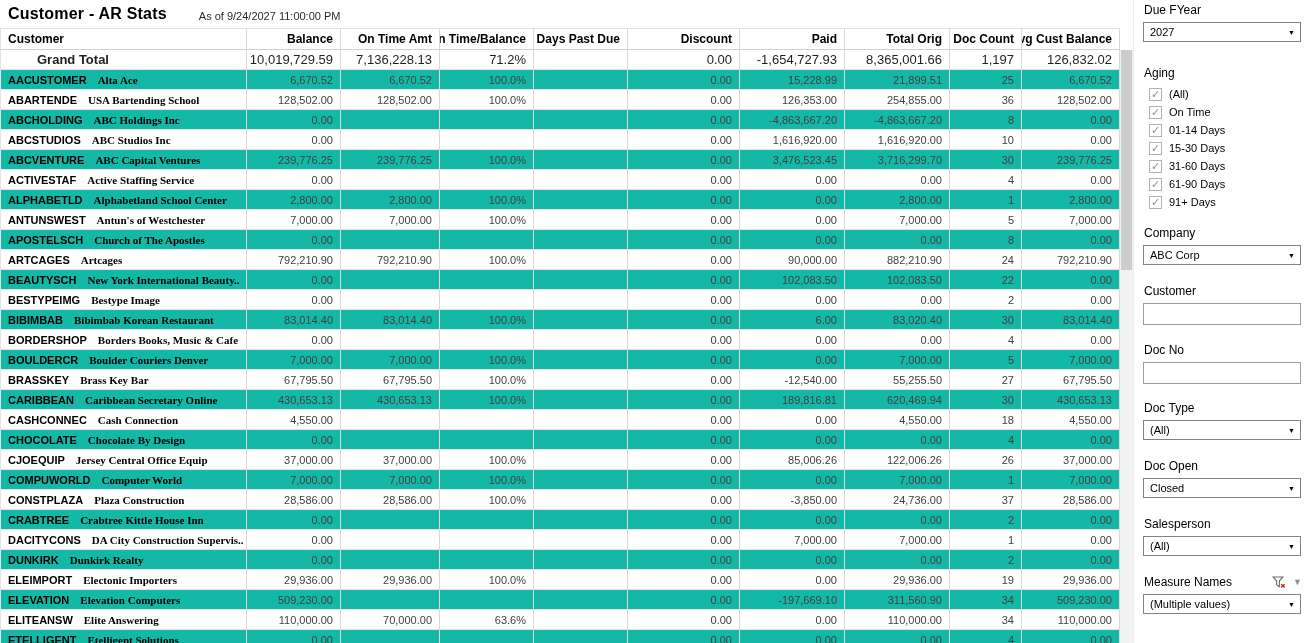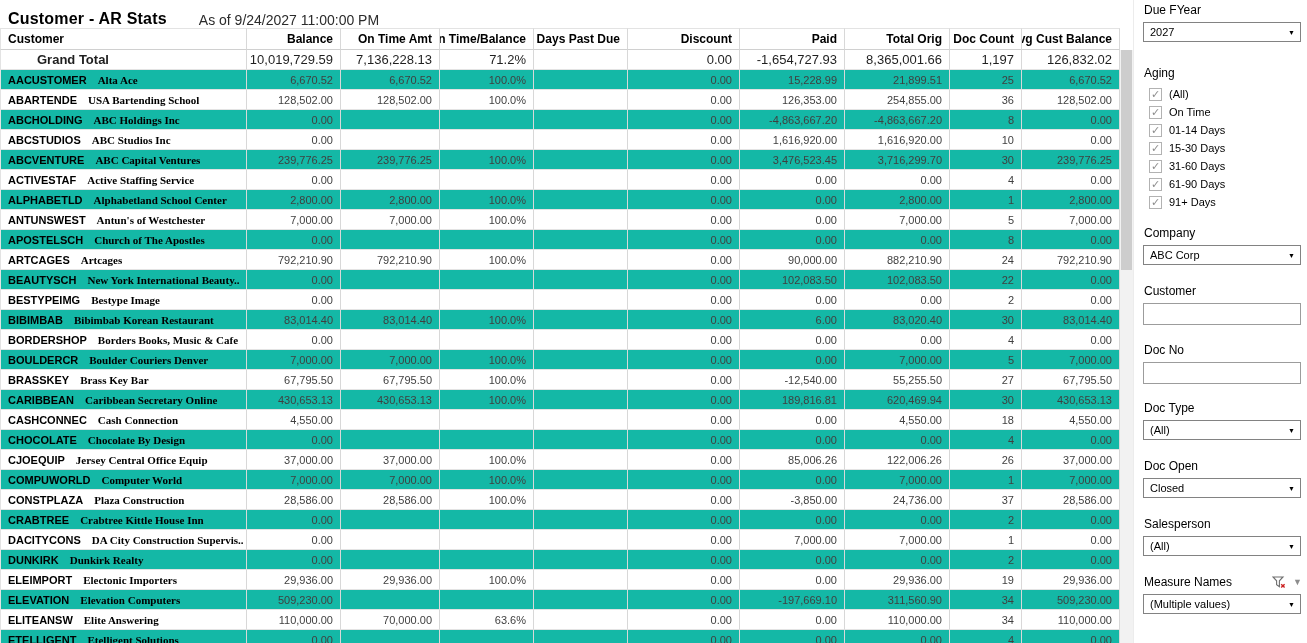--- a/index.html
+++ b/index.html
@@ -7,23 +7,23 @@
   body {
     width:1307px; height:643px; overflow:hidden;
     background:#ffffff;
     font-family:"Liberation Sans", sans-serif;
     -webkit-font-smoothing:antialiased;
   }
   .app { display:flex; width:1307px; height:643px; }
 
   
   .main { flex:0 0 1133px; width:1133px; }
-  .titlebar { height:28px; display:flex; align-items:flex-end; }
+  .titlebar { height:28px; display:flex; align-items:center; }
   .title { font-size:16px; font-weight:bold; color:#000; margin-left:8px; letter-spacing:.2px; }
-  .asof  { font-size:14px; color:#2b2b2b; margin-left:32px; margin-top:4px; }
+  .asof  { font-size:11px; color:#2b2b2b; margin-left:32px; margin-top:4px; }
 
   .tablewrap { display:flex; }
   .grid { width:1120px; }
   .trow {
     display:grid;
     grid-template-columns:247px 94px 99px 94px 94px 112px 105px 105px 72px 98px;
   }
   .cell {
     height:20px; padding:0 7px;
     display:flex; align-items:center; justify-content:flex-end;

